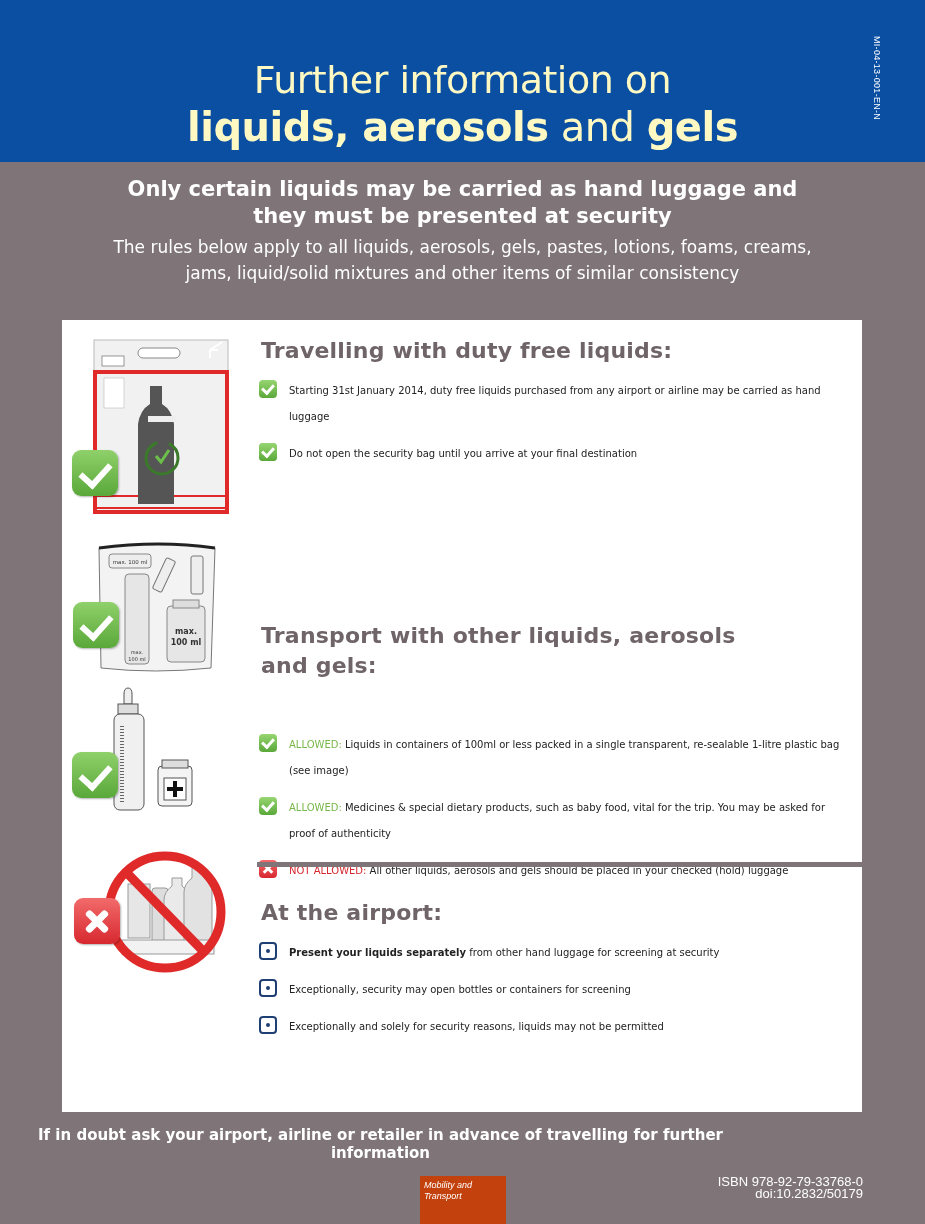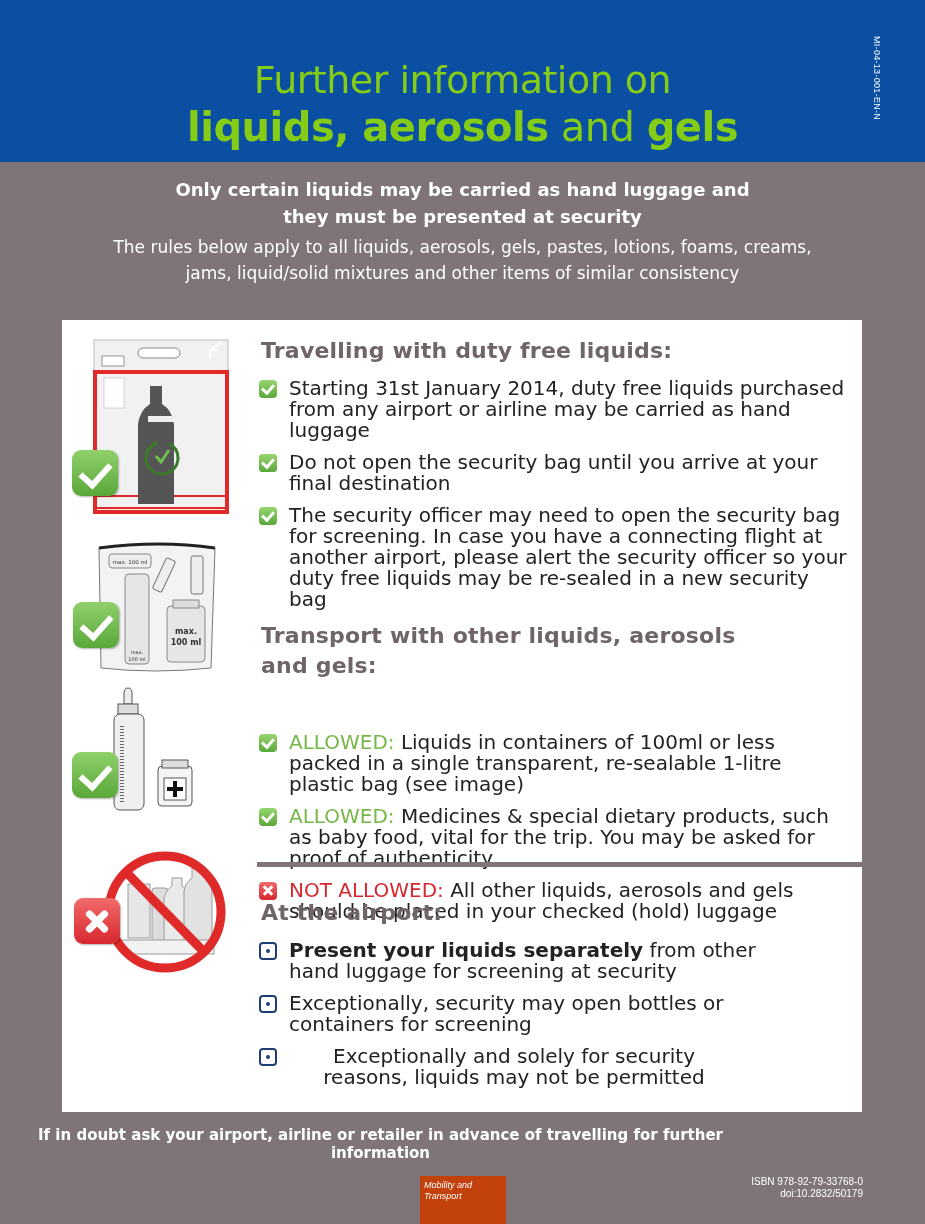--- a/index.html
+++ b/index.html
@@ -1,63 +1,63 @@
 <!DOCTYPE html>
 <html><head>
 <meta charset="utf-8">
 <style>
   * { box-sizing: border-box; margin: 0; padding: 0; }
   html, body { width: 925px; height: 1224px; overflow: hidden; }
   body { background: #7f7579; font-family: "DejaVu Sans", sans-serif; position: relative; color: #222; }
 
   .header { position: absolute; left: 0; top: 0; width: 925px; height: 162px; background: #0b4fa3; }
-  .header .title { position: absolute; left: 0; width: 925px; text-align: center; color: #84cc16; }
+  .header .title { position: absolute; left: 0; width: 925px; text-align: center; color: #fef9c3; }
   .header .t1 { top: 58px; font-size: 38px; font-weight: normal; letter-spacing: -0.5px; }
   .header .t2 { top: 104px; font-size: 40px; letter-spacing: -0.5px; }
   .header .t2 b { font-weight: bold; }
   .header .t2 span.n { font-weight: normal; }
   .doc-code { position: absolute; left: 872px; top: 36px; color: #fff; font-size: 9px; writing-mode: vertical-rl; letter-spacing: 0.3px; font-family: "Liberation Sans", sans-serif; }
 
   .intro { position: absolute; left: 0; top: 176px; width: 925px; text-align: center; color: #fff; }
-  .intro .lead { font-size: 18px; font-weight: bold; line-height: 27px; }
+  .intro .lead { font-size: 21px; font-weight: bold; line-height: 27px; }
   .intro .sub { font-size: 17px; line-height: 26px; margin-top: 4px; }
 
   .card { position: absolute; left: 62px; top: 320px; width: 800px; height: 792px; background: #fff; }
 
   .art { position: absolute; }
   .check-badge { position: absolute; width: 46px; height: 46px; border-radius: 9px; background: linear-gradient(#8fd06a, #5aa83a); box-shadow: 1px 1px 2px rgba(0,0,0,0.3); }
   .check-badge::after { content: ""; position: absolute; left: 14px; top: 7px; width: 13px; height: 24px; border-right: 6px solid #fff; border-bottom: 6px solid #fff; transform: rotate(42deg); }
   .x-badge { position: absolute; width: 46px; height: 46px; border-radius: 9px; background: linear-gradient(#f26b6b, #d7282f); box-shadow: 1px 1px 2px rgba(0,0,0,0.3); }
   .x-badge::before, .x-badge::after { content: ""; position: absolute; left: 9px; top: 20px; width: 28px; height: 7px; background: #fff; border-radius: 3px; }
   .x-badge::before { transform: rotate(45deg); }
   .x-badge::after { transform: rotate(-45deg); }
 
   .section-title { position: absolute; left: 199px; color: #6f6468; font-weight: bold; font-size: 22px; line-height: 30px; letter-spacing: 0.2px; }
 
   .items { position: absolute; left: 197px; width: 590px; list-style: none; }
-  .items li { position: relative; padding-left: 30px; font-size: 20px; line-height: 21px; color: #222; margin-bottom: 11px; }
+  .items li { position: relative; padding-left: 30px; font-size: 10px; line-height: 26px; color: #222; margin-bottom: 11px; }
   .items li .mk { position: absolute; left: 0; top: 2px; width: 18px; height: 18px; border-radius: 4px; }
   .mk.ok { background: linear-gradient(#97d570, #5aa83a); }
   .mk.ok::after { content: ""; position: absolute; left: 5px; top: 2px; width: 5px; height: 9px; border-right: 3px solid #fff; border-bottom: 3px solid #fff; transform: rotate(42deg); }
   .mk.no { background: linear-gradient(#f46a6a, #d7282f); }
   .mk.no::before, .mk.no::after { content: ""; position: absolute; left: 3px; top: 7px; width: 12px; height: 3px; background: #fff; }
   .mk.no::before { transform: rotate(45deg); }
   .mk.no::after { transform: rotate(-45deg); }
   .mk.dot { background: #fff; border: 2px solid #1d3f73; border-radius: 5px; }
   .mk.dot::after { content: ""; position: absolute; left: 5px; top: 5px; width: 4px; height: 4px; background: #1d3f73; border-radius: 50%; }
   .lbl-ok { color: #77b748; }
   .lbl-no { color: #d7282f; }
   .strong { font-weight: bold; }
 
   .divider { position: absolute; left: 195px; top: 542px; width: 605px; height: 5px; background: #7f7579; }
 
   .footer-note { position: absolute; left: 0; top: 1126px; width: 761px; text-align: center; color: #fff; font-size: 15px; font-weight: bold; }
   .logo-box { position: absolute; left: 420px; top: 1176px; width: 86px; height: 48px; background: #c2410c; padding: 4px 4px; }
   .logo-box span { display: block; color: #fff; font-size: 9px; font-style: italic; line-height: 11px; font-family: "Liberation Sans", sans-serif; }
-  .isbn { position: absolute; right: 62px; top: 1176px; text-align: right; color: #fff; font-size: 10px; line-height: 12px; font-family: "Liberation Sans", sans-serif; }
+  .isbn { position: absolute; right: 62px; top: 1176px; text-align: right; color: #fff; font-size: 13px; line-height: 12px; font-family: "Liberation Sans", sans-serif; }
 </style>
 </head>
 <body>
 
 <div class="header">
   <div class="title t1">Further information on</div>
   <div class="title t2"><b>liquids, aerosols</b><span class="n"> and </span><b>gels</b></div>
   <div class="doc-code">MI-04-13-001-EN-N</div>
 </div>
 
@@ -136,40 +136,39 @@
       <line x1="26" y1="24" x2="104" y2="104" stroke="#e02a2a" stroke-width="9"></line>
     </svg>
     <div class="x-badge" style="left:-26px; top:50px;"></div>
   </div>
 
   <div class="section-title" style="top:16px;">Travelling with duty free liquids:</div>
   <ul class="items" style="top:58px;">
     <li><span class="mk ok"></span><span>Starting 31st January 2014, duty free liquids purchased from any airport or airline may be carried as hand luggage</span></li>
     <li><span class="mk ok"></span></li>
     <li><span class="mk ok"></span><span>Do not open the security bag until you arrive at your final destination</span></li>
-    <li><span class="mk ok"></span><span>The security officer may need to open the security bag for screening. In case you have a connecting flight at another airport, please alert the security officer so your duty free liquids may be re-sealed in a new security bag</span></li>
   </ul>
 
   <div class="section-title" style="top:301px;">
     <div>Transport with other liquids, aerosols</div>
     <div>and gels:</div>
   </div>
   <ul class="items" style="top:388px;margin-top:24px;">
     <li><span class="mk ok"></span><span class="lbl-ok">ALLOWED:</span><span> Liquids in containers of 100ml or less packed in a single transparent, re-sealable 1-litre plastic bag (see image)</span></li>
     <li><span class="mk ok"></span><span class="lbl-ok">ALLOWED:</span><span> Medicines &amp; special dietary products, such as baby food, vital for the trip. You may be asked for proof of authenticity</span></li>
     <li><span class="mk no"></span><span class="lbl-no">NOT ALLOWED:</span><span> All other liquids, aerosols and gels should be placed in your checked (hold) luggage</span></li>
   </ul>
 
   <div class="divider"></div>
 
   <div class="section-title" style="top:578px;">At the airport:</div>
   <ul class="items" style="top:620px; width:520px;">
     <li><span class="mk dot"></span><span class="strong">Present your liquids separately</span><span> from other hand luggage for screening at security</span></li>
     <li style="width:560px;"><span class="mk dot"></span><span>Exceptionally, security may open bottles or containers for screening</span></li>
-    <li style="width:480px;text-align:center;"><span class="mk dot"></span><span>Exceptionally and solely for security reasons, liquids may not be permitted</span></li>
+    <li style="width:480px;"><span class="mk dot"></span><span>Exceptionally and solely for security reasons, liquids may not be permitted</span></li>
   </ul>
 </div>
 
 <div class="footer-note">If in doubt ask your airport, airline or retailer in advance of travelling for further information</div>
 
 <div class="logo-box">
   <span>Mobility and</span>
   <span>Transport</span>
 </div>
 

